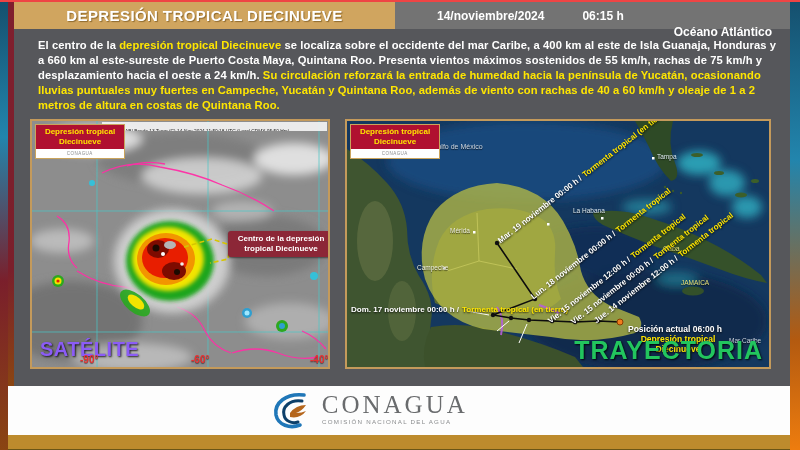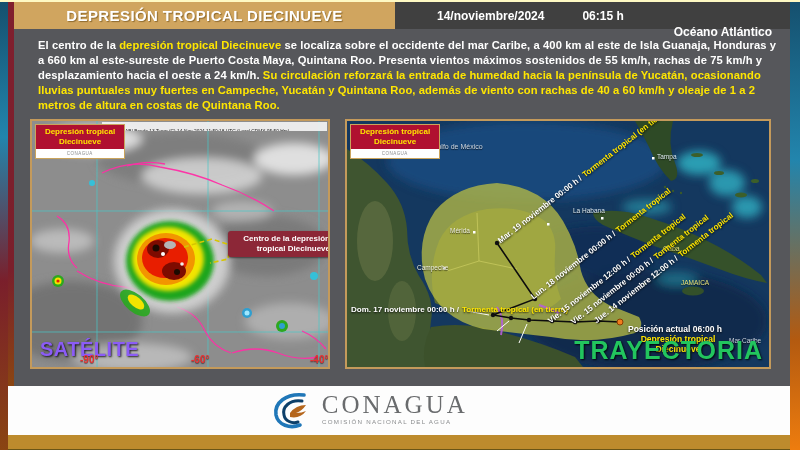--- a/index.html
+++ b/index.html
@@ -1,30 +1,30 @@
 <!DOCTYPE html>
 <html><head>
 <meta charset="utf-8">
 <style>
   html,body{margin:0;padding:0;background:#2b2b2b;}
   .page{position:relative;width:800px;height:450px;background:#56575b;overflow:hidden;
-        font-family:"Liberation Sans",sans-serif;border-top:2px solid #fef9c3;box-sizing:border-box;}
+        font-family:"Liberation Sans",sans-serif;border-top:2px solid #ef4444;box-sizing:border-box;}
   
   .stripe-left{position:absolute;left:0;top:0;width:8px;height:450px;z-index:40;
     background:linear-gradient(180deg,#15506e 0%,#2285ad 30%,#7a1f2b 62%,#8a4512 100%);}
   .stripe-left-inner{position:absolute;left:8px;top:0;width:6px;height:384px;z-index:40;
     background:linear-gradient(180deg,#801f2e 0%,#7a1f2b 70%,#8a4512 100%);}
   .stripe-right{position:absolute;left:790px;top:0;width:10px;height:450px;z-index:40;
     background:linear-gradient(180deg,#15506e 0%,#2285ad 35%,#b35a10 75%,#ef7d0e 100%);}
   
   .header{position:absolute;left:14px;top:0;width:776px;height:27px;display:flex;}
   .header-tan{width:381px;height:100%;background:#d0a55f;display:flex;align-items:center;justify-content:center;}
   .header-tan .title{color:#fff;font-size:15px;font-weight:800;letter-spacing:.4px;
     text-shadow:1px 1px 1px rgba(90,60,10,.55);}
-  .header-red{flex:1;height:100%;background:#404040;display:flex;align-items:center;color:#fff;
+  .header-red{flex:1;height:100%;background:#737373;display:flex;align-items:center;color:#fff;
     font-size:12px;font-weight:700;}
   .header-red .hdate{margin-left:42px;}
   .header-red .htime{margin-left:38px;}
   .header-red .hbasin{margin-left:auto;margin-right:18px;margin-top:32px;}
   
   .bulletin{position:absolute;left:38px;top:36px;width:740px;font-size:11.2px;font-weight:600;
     line-height:1.33;letter-spacing:.1px;margin:0;}
   .seg-w{color:#ffffff}.seg-y{color:#ffe600}
   
   .panel{position:absolute;border:2px solid #c49a5b;box-sizing:border-box;overflow:hidden;background:#000;}
@@ -36,21 +36,21 @@
   .badge .badge-red{background:#b01030;color:#ffe600;font-size:8px;font-weight:700;text-align:center;
     padding:2px 1px;line-height:1.25;}
   .badge .badge-white{height:9px;display:flex;align-items:center;justify-content:center;}
   .badge .badge-mini{font-size:10px;color:#8a8c8e;transform:scale(.45);white-space:nowrap;letter-spacing:1px;}
   
   .goes-strip{position:absolute;left:70px;top:1px;width:225px;height:9px;background:rgba(245,245,245,.9);
     overflow:hidden;z-index:4;}
   .goes-strip span{display:inline-block;font-size:8px;color:#222;white-space:nowrap;
     transform:scale(.6);transform-origin:0 0;padding-left:2px;}
   .callout{position:absolute;left:196px;top:110px;width:98px;background:#8c2737;border-radius:3px;
-    padding:3px 4px;color:#fff;font-size:8px;font-weight:700;text-align:right;line-height:1.25;z-index:4;
+    padding:3px 4px;color:#fff;font-size:8px;font-weight:700;text-align:center;line-height:1.25;z-index:4;
     box-shadow:0 1px 2px rgba(0,0,0,.5);}
   .panel-label{position:absolute;left:8px;bottom:6px;color:#8b5cf6;font-size:20px;font-weight:700;
     letter-spacing:.5px;text-shadow:1px 1px 2px rgba(0,0,0,.8);z-index:4;}
   .tick{position:absolute;bottom:2px;color:#e83030;font-size:10px;font-weight:700;z-index:4;
     text-shadow:0 1px 1px rgba(0,0,0,.5);}
   
   .traj-label{position:absolute;right:6px;bottom:2px;color:#22c55e;font-size:25px;font-weight:700;
     letter-spacing:1px;text-shadow:1px 1px 2px rgba(0,0,0,.85);z-index:4;}
   .maplab{position:absolute;white-space:nowrap;z-index:3;text-shadow:0 1px 1px rgba(0,0,0,.7);}
   .hlabel{position:absolute;white-space:nowrap;font-size:8px;font-weight:700;z-index:4;

